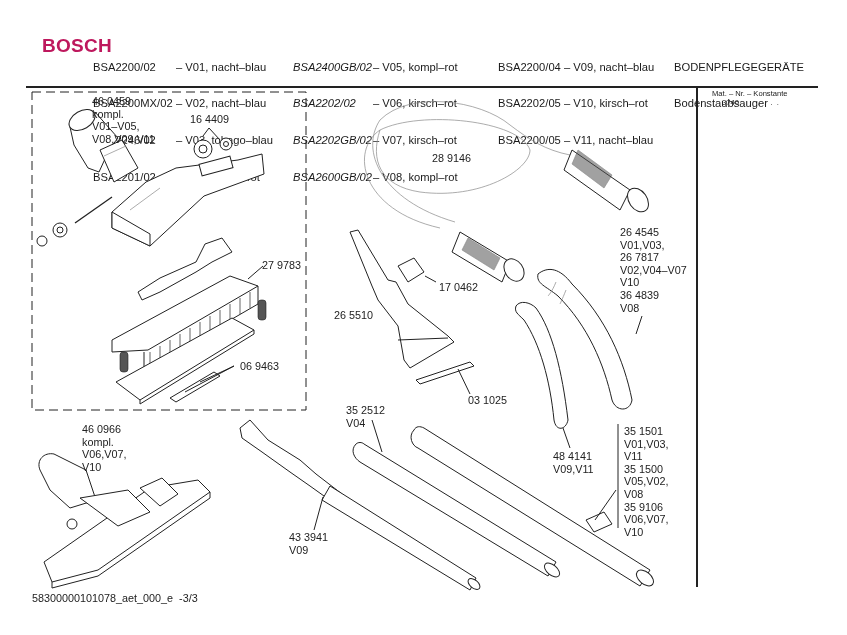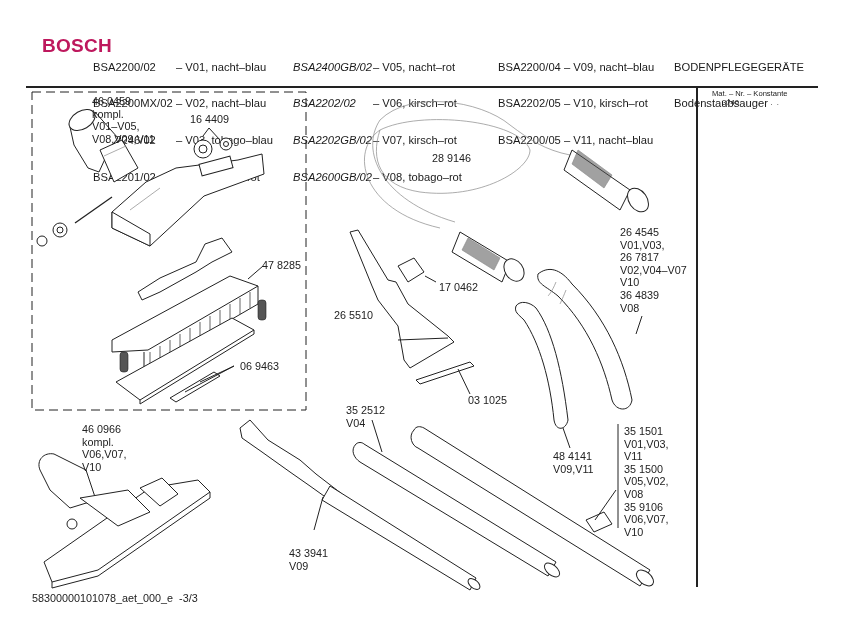--- a/index.html
+++ b/index.html
@@ -37,24 +37,24 @@
   <div><span>– V04, ferrari–rot</span></div>
 </div>
 
 <div class="abs hcol" style="left:293px; top:36px;font-style:italic;">
   <div><span>BSA2400GB/02</span></div>
   <div><span>BSA2202/02</span></div>
   <div><span>BSA2202GB/02</span></div>
   <div><span>BSA2600GB/02</span></div>
 </div>
 <div class="abs hcol" style="left:373px; top:36px;">
-  <div><span>– V05, nacht–rot</span></div>
+  <div><span>– V05, kompl–rot</span></div>
   <div><span>– V06, kirsch–rot</span></div>
   <div><span>– V07, kirsch–rot</span></div>
-  <div><span>– V08, tobago–rot</span></div>
+  <div><span>– V08, kompl–rot</span></div>
 </div>
 
 <div class="abs hcol" style="left:498px; top:36px;">
   <div><span>BSA2200/04</span> <span>– V09, nacht–blau</span></div>
   <div><span>BSA2202/05</span> <span>– V10, kirsch–rot</span></div>
   <div><span>BSA2200/05</span> <span>– V11, nacht–blau</span></div>
 </div>
 
 <div class="abs hcol" style="left:674px; top:36px;">
   <div>BODENPFLEGEGERÄTE</div>
@@ -196,21 +196,21 @@
     <path class="fill" d="M140,488 L162,478 L178,494 L160,506 Z"></path>
     <circle class="fill" cx="72" cy="524" r="5"></circle>
   </g>
 </svg>
 
 <div class="lbl" style="left:92px; top:95px;">46 0459
 kompl.
 V01–V05,
 V08,V09,V11</div>
 <div class="lbl" style="left:190px; top:113px;">16 4409</div>
-<div class="lbl" style="left:262px; top:259px;">47 8285</div>
+<div class="lbl" style="left:262px; top:259px;">27 9783</div>
 <div class="lbl" style="left:240px; top:360px;">06 9463</div>
 <div class="lbl" style="left:432px; top:152px;">28 9146</div>
 <div class="lbl" style="left:439px; top:281px;">17 0462</div>
 <div class="lbl" style="left:334px; top:309px;">26 5510</div>
 <div class="lbl" style="left:468px; top:394px;">03 1025</div>
 <div class="lbl" style="left:620px; top:226px;">26 4545
 V01,V03,
 26 7817
 V02,V04–V07
 V10
@@ -226,16 +226,16 @@
 V08
 35 9106
 V06,V07,
 V10</div>
 <div class="lbl" style="left:346px; top:404px;">35 2512
 V04</div>
 <div class="lbl" style="left:82px; top:423px;">46 0966
 kompl.
 V06,V07,
 V10</div>
-<div class="lbl" style="left:289px; top:531px;margin-top:16px;">43 3941
+<div class="lbl" style="left:289px; top:531px;">43 3941
 V09</div>
 
 <div class="lbl" style="left:32px; top:592px;">58300000101078_aet_000_e  -3/3</div>
 
 </body></html>

